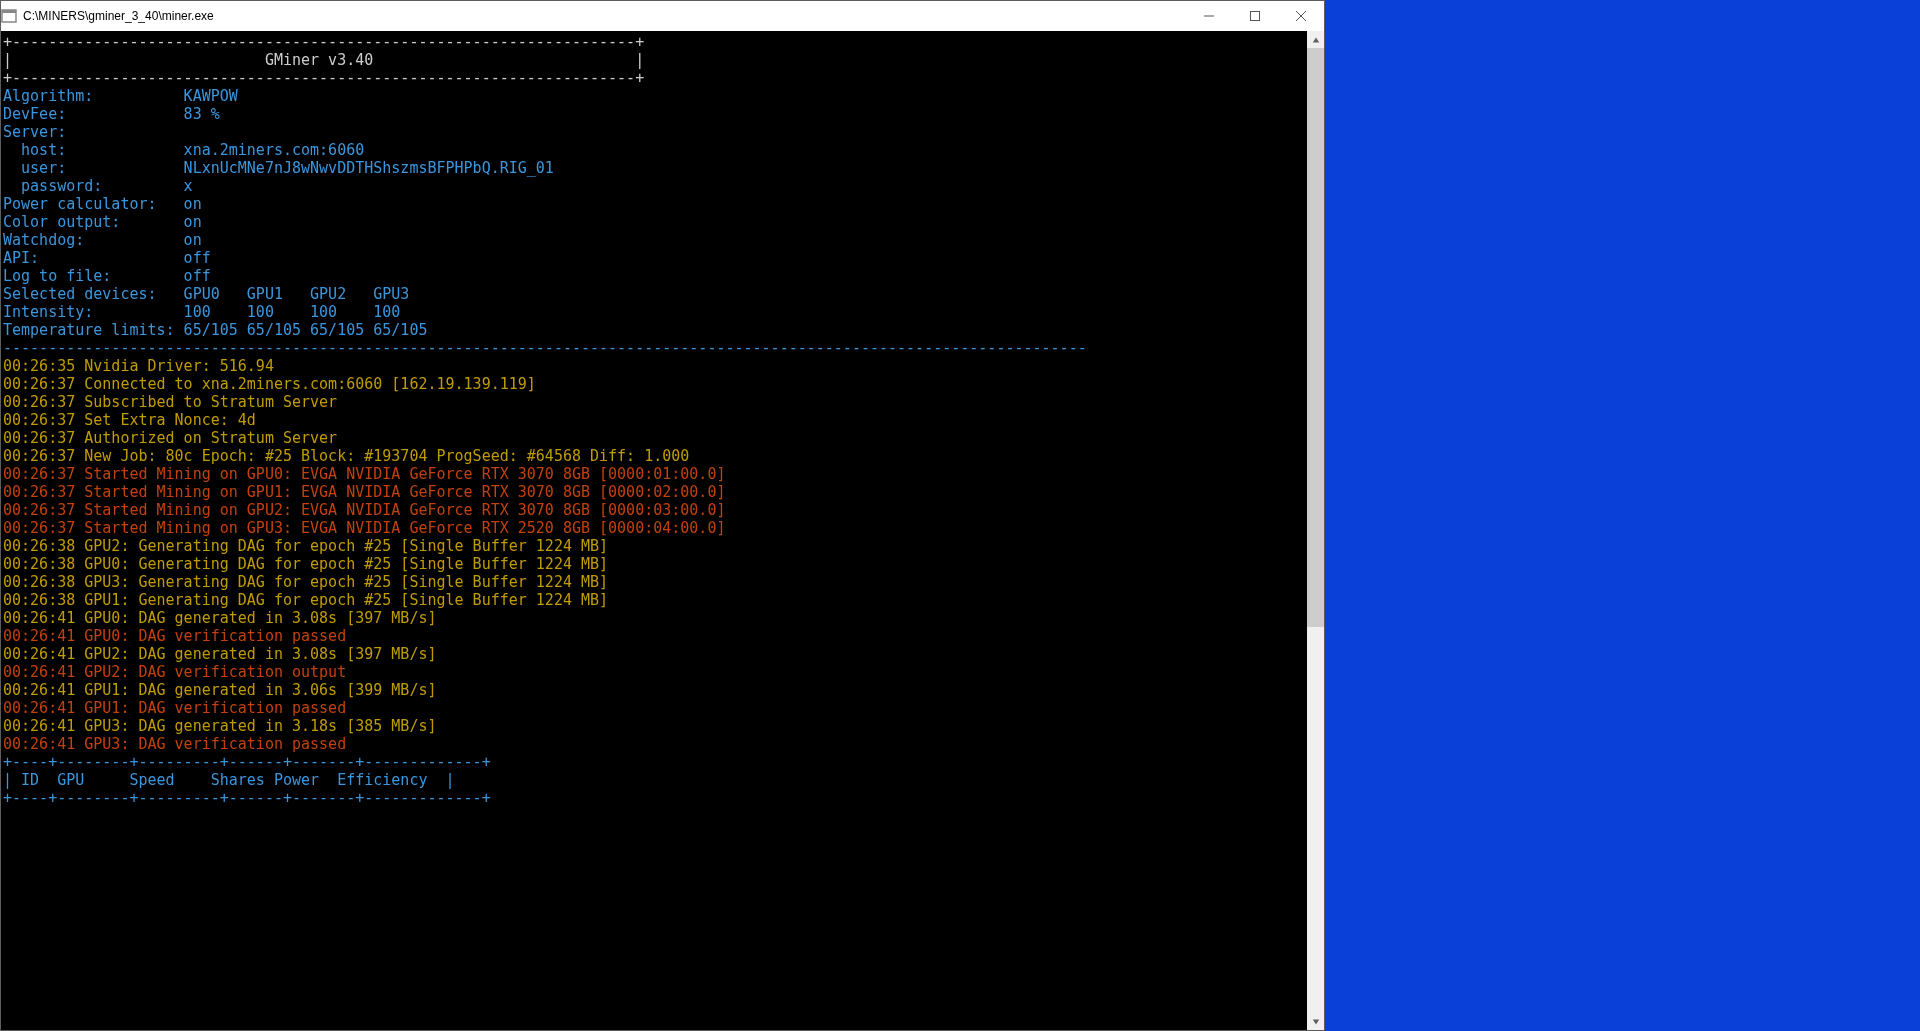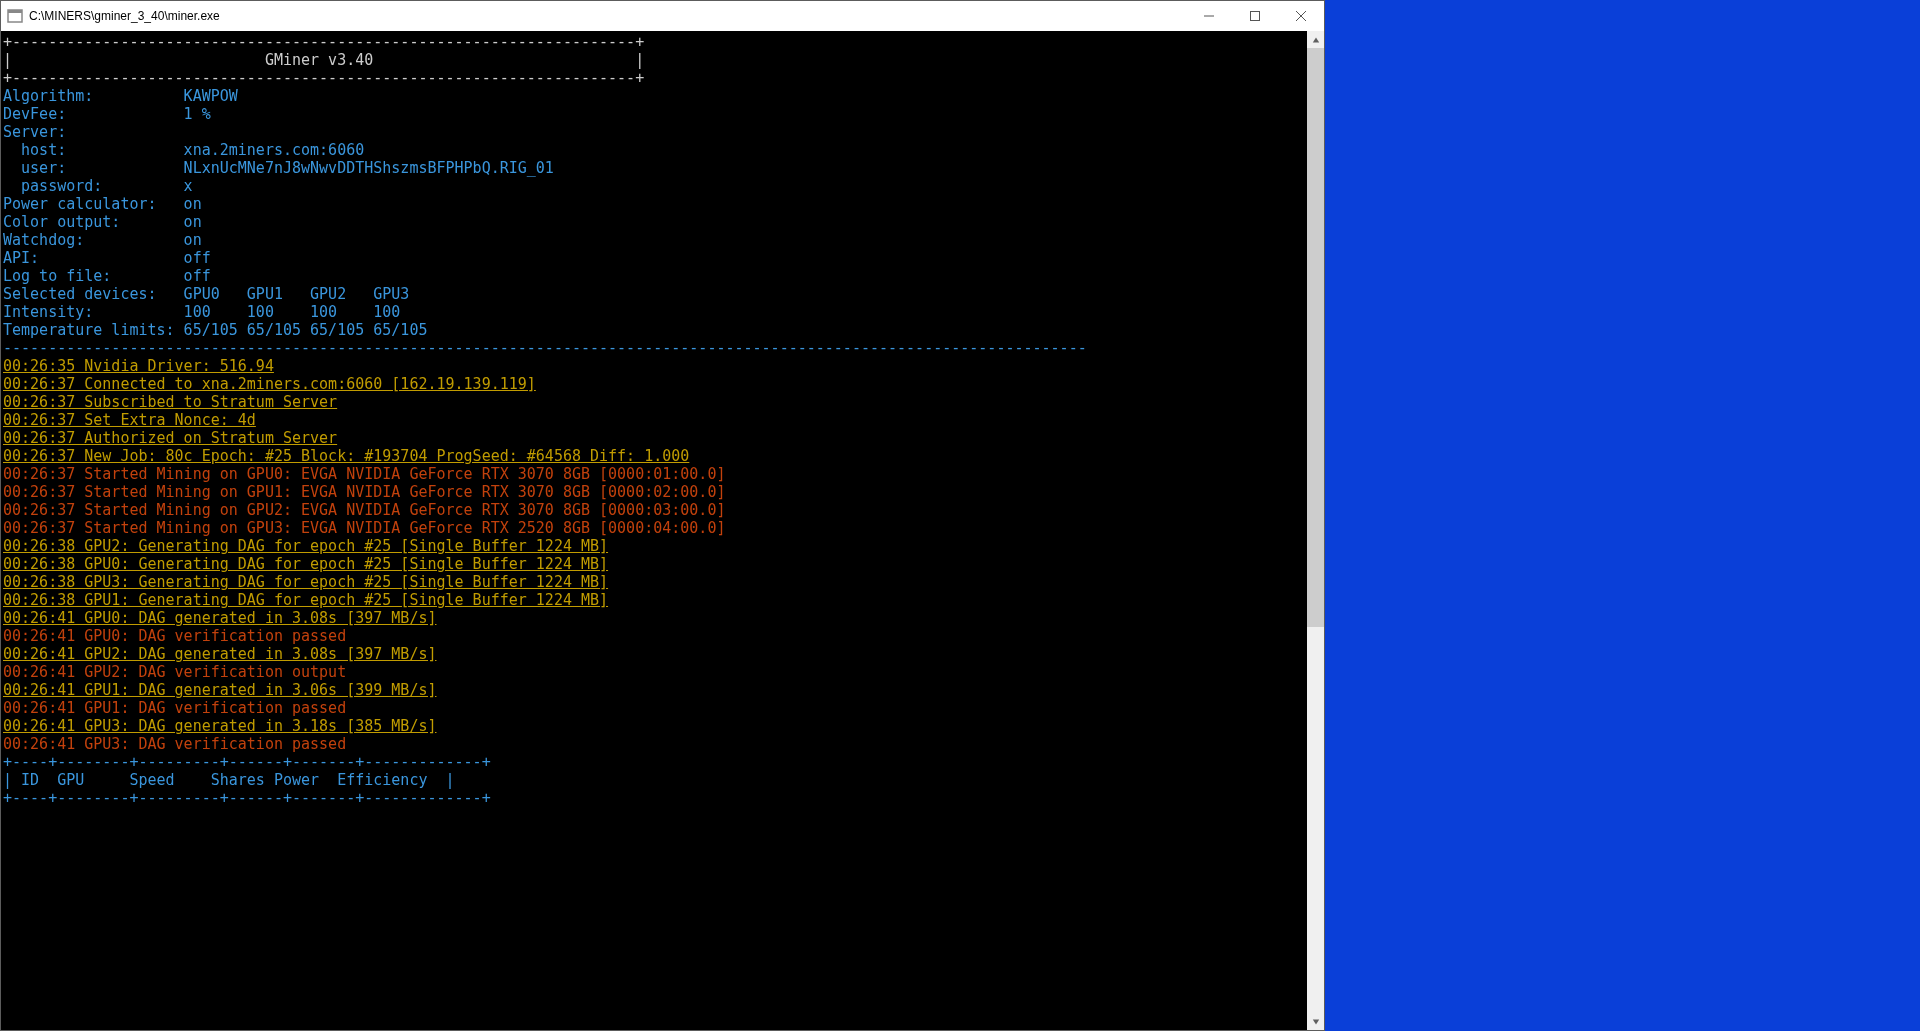--- a/index.html
+++ b/index.html
@@ -19,21 +19,20 @@
     background: #fff;
     border: 1px solid #5c5c5c;
     display: flex;
     flex-direction: column;
   }
   .titlebar {
     height: 30px;
     background: #fff;
     display: flex;
     align-items: center;
-    padding-left: 6px;
     font-size: 12px;
     color: #000;
     flex-shrink: 0;
   }
   .titlebar .app-icon {
     width: 16px;
     height: 16px;
     margin-right: 6px;
     display: inline-flex;
     align-items: center;
@@ -101,21 +100,21 @@
     background: #cdcdcd;
   }
   .scrollbar .sb-arrow.bottom {
     position: absolute;
     bottom: 0;
     left: 0;
     right: 0;
   }
   .c-white { color: #cccccc; }
   .c-cyan  { color: #3a96dd; text-align: center; }
-  .c-yellow{ color: #c19c00; text-decoration: underline; }
+  .c-yellow{ color: #c19c00; }
   .c-green { color: #c2410c; }
 </style>
 </head>
 <body>
 
 <div class="window">
 
   <div class="titlebar">
     <span class="app-icon">
       <svg viewBox="0 0 16 16">
@@ -143,21 +142,21 @@
           </svg>
       </div>
     </div>
   </div>
 
   <div class="console-wrap">
     <div class="console" id="console"><span class="c-white">+---------------------------------------------------------------------+</span>
 <span class="c-white">|                            GMiner v3.40                             |</span>
 <span class="c-white">+---------------------------------------------------------------------+</span>
 <span class="c-cyan">Algorithm:          KAWPOW</span>
-<span class="c-cyan">DevFee:             1 %</span>
+<span class="c-cyan">DevFee:             83 %</span>
 <span class="c-cyan">Server:</span>
 <span class="c-cyan">  host:             xna.2miners.com:6060</span>
 <span class="c-cyan">  user:             NLxnUcMNe7nJ8wNwvDDTHShszmsBFPHPbQ.RIG_01</span>
 <span class="c-cyan">  password:         x</span>
 <span class="c-cyan">Power calculator:   on</span>
 <span class="c-cyan">Color output:       on</span>
 <span class="c-cyan">Watchdog:           on</span>
 <span class="c-cyan">API:                off</span>
 <span class="c-cyan">Log to file:        off</span>
 <span class="c-cyan">Selected devices:   GPU0   GPU1   GPU2   GPU3</span>

